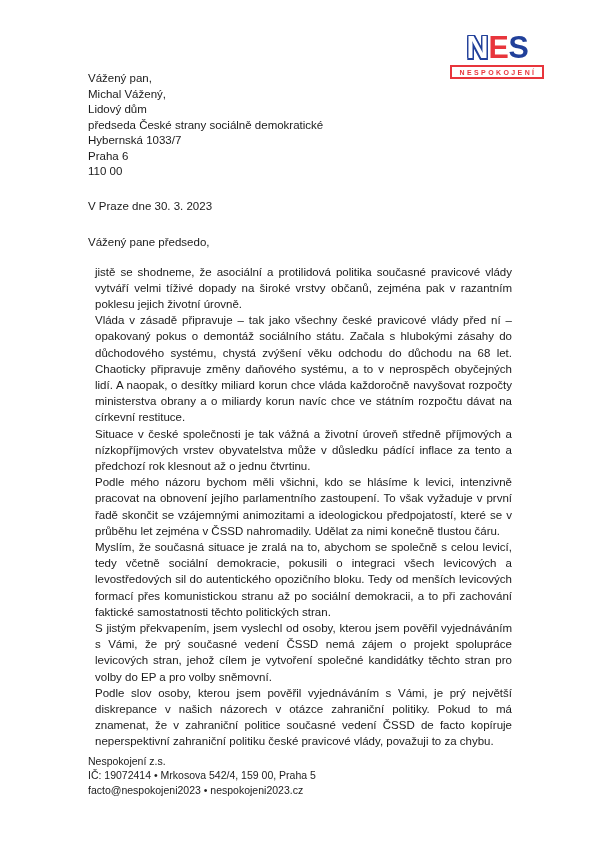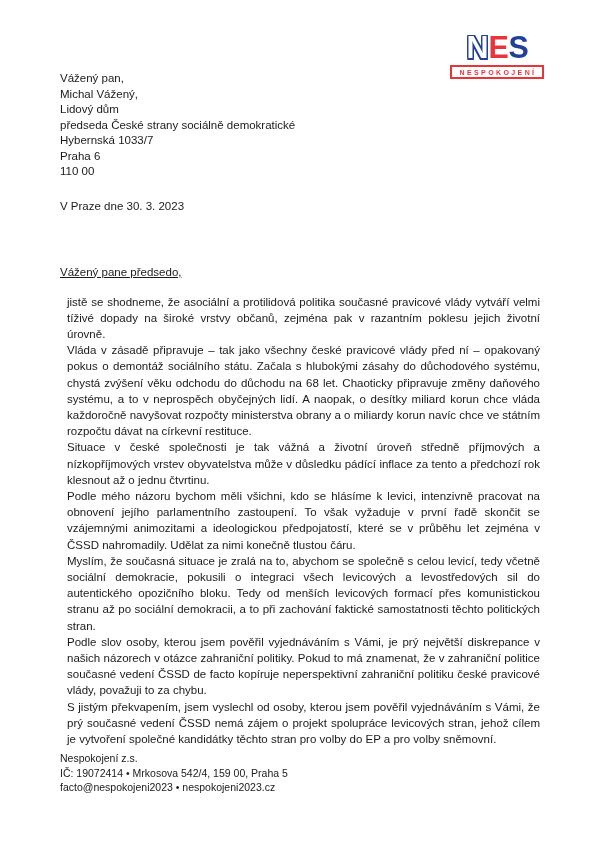--- a/index.html
+++ b/index.html
@@ -6,21 +6,21 @@
   .page {
     position:relative;
     width:600px; height:849px;
     margin:0 auto;
     background:#ffffff;
     font-family:"Liberation Sans", sans-serif;
     color:#1a1a1a;
     overflow:hidden;
     box-sizing:border-box;
   }
-  .content { padding:0 60px; }
+  .content { padding:0 88px; }
 
   
   .logo {
     position:absolute; top:31px; right:56px;
     width:94px; text-align:center;
   }
   .logo-nes {
     display:flex; justify-content:center; align-items:flex-end;
     font-weight:bold; font-size:32px; line-height:1;
     letter-spacing:-1px;
@@ -43,21 +43,21 @@
     font-weight:bold;
     font-size:7px;
     letter-spacing:2.4px;
     padding:2px 0 1px 2px;
     white-space:nowrap;
   }
 
   
   .recipient { padding-top:71px; font-size:11.5px; line-height:15.5px; }
   .date-line { margin-top:20px; text-align:left; font-size:11.5px; }
-  .salutation { margin-top:54px; font-size:11.5px;text-decoration:underline; }
+  .salutation { margin-top:24px; font-size:11.5px; }
   .body { margin-top:16px; font-size:11.5px; line-height:16.2px; text-align:justify;margin-left:7px; }
   .body p { margin:0; }
   .footer { margin-top:4px; text-align:left; font-size:10.5px; line-height:14.5px; color:#202020; }
 </style>
 </head>
 <body>
 
 <div class="page">
 
   <div class="logo">
@@ -84,22 +84,22 @@
     <div class="date-line">V Praze dne 30. 3. 2023</div>
 
     <div class="salutation">Vážený pane předsedo,</div>
 
     <div class="body">
       <p>jistě se shodneme, že asociální a protilidová politika současné pravicové vlády vytváří velmi tíživé dopady na široké vrstvy občanů, zejména pak v razantním poklesu jejich životní úrovně.</p>
       <p>Vláda v zásadě připravuje – tak jako všechny české pravicové vlády před ní – opakovaný pokus o demontáž sociálního státu. Začala s hlubokými zásahy do důchodového systému, chystá zvýšení věku odchodu do důchodu na 68 let. Chaoticky připravuje změny daňového systému, a to v neprospěch obyčejných lidí. A naopak, o desítky miliard korun chce vláda každoročně navyšovat rozpočty ministerstva obrany a o miliardy korun navíc chce ve státním rozpočtu dávat na církevní restituce.</p>
       <p>Situace v české společnosti je tak vážná a životní úroveň středně příjmových a nízkopříjmových vrstev obyvatelstva může v důsledku pádící inflace za tento a předchozí rok klesnout až o jednu čtvrtinu.</p>
       <p>Podle mého názoru bychom měli všichni, kdo se hlásíme k levici, intenzivně pracovat na obnovení jejího parlamentního zastoupení. To však vyžaduje v první řadě skončit se vzájemnými animozitami a ideologickou předpojatostí, které se v průběhu let zejména v ČSSD nahromadily. Udělat za nimi konečně tlustou čáru.</p>
       <p>Myslím, že současná situace je zralá na to, abychom se společně s celou levicí, tedy včetně sociální demokracie, pokusili o integraci všech levicových a levostředových sil do autentického opozičního bloku. Tedy od menších levicových formací přes komunistickou stranu až po sociální demokracii, a to při zachování faktické samostatnosti těchto politických stran.</p>
+      <p>S jistým překvapením, jsem vyslechl od osoby, kterou jsem pověřil vyjednáváním s Vámi, že prý současné vedení ČSSD nemá zájem o projekt spolupráce levicových stran, jehož cílem je vytvoření společné kandidátky těchto stran pro volby do EP a pro volby sněmovní.</p>
       <p>Podle slov osoby, kterou jsem pověřil vyjednáváním s Vámi, je prý největší diskrepance v našich názorech v otázce zahraniční politiky. Pokud to má znamenat, že v zahraniční politice současné vedení ČSSD de facto kopíruje neperspektivní zahraniční politiku české pravicové vlády, považuji to za chybu.</p>
-      <p>S jistým překvapením, jsem vyslechl od osoby, kterou jsem pověřil vyjednáváním s Vámi, že prý současné vedení ČSSD nemá zájem o projekt spolupráce levicových stran, jehož cílem je vytvoření společné kandidátky těchto stran pro volby do EP a pro volby sněmovní.</p>
     </div>
 
     <div class="footer">
       <div>Nespokojení z.s.</div>
       <div>IČ: 19072414 • Mrkosova 542/4, 159 00, Praha 5</div>
       <div>facto@nespokojeni2023 • nespokojeni2023.cz</div>
     </div>
 
   </div>
 </div>

